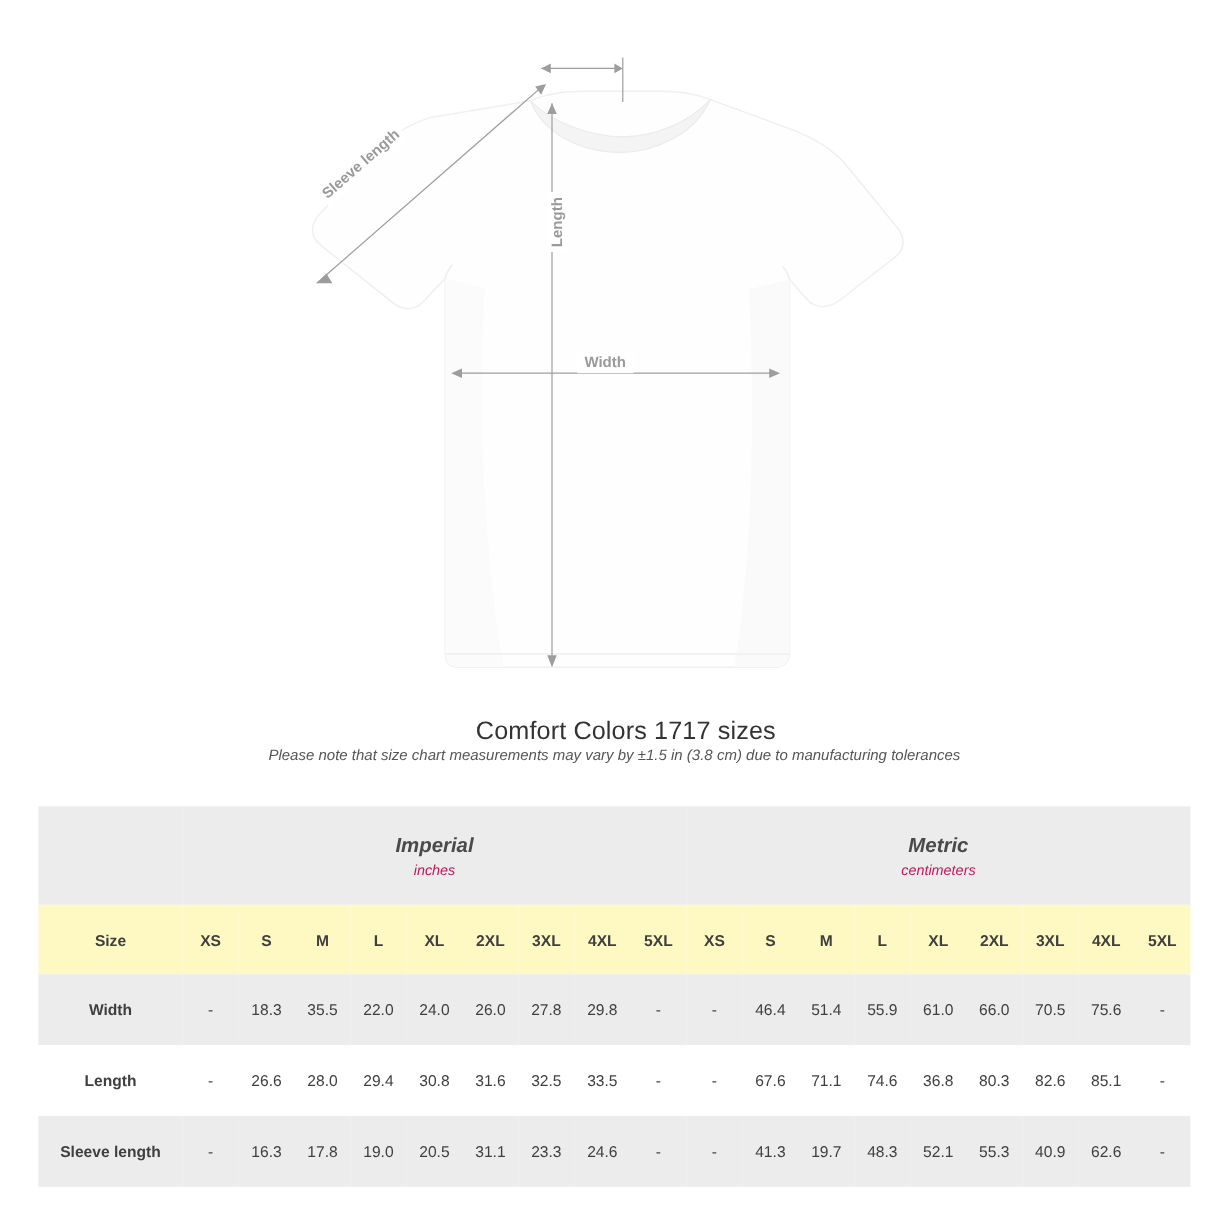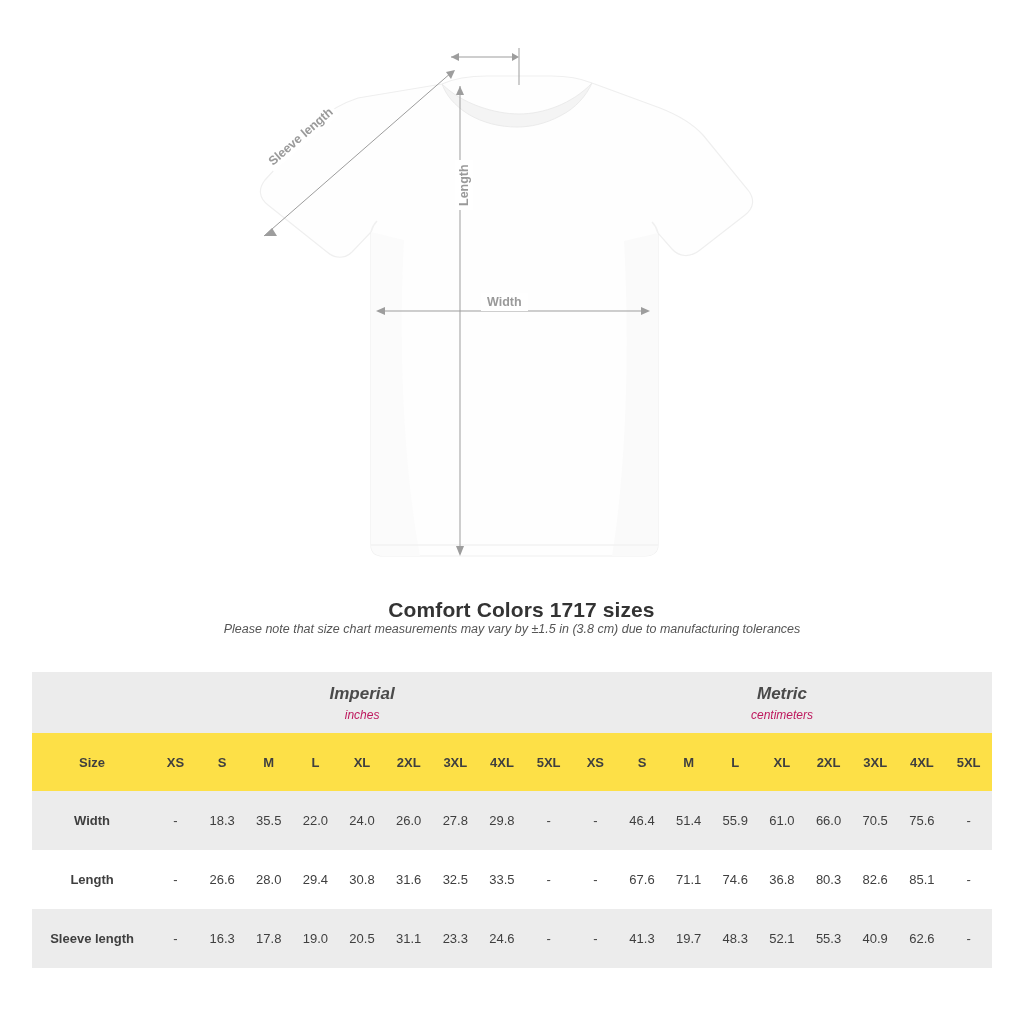--- a/index.html
+++ b/index.html
@@ -23,21 +23,21 @@
   
   .title-block {
     position: absolute;
     top: 598px;
     left: 0;
     width: 1024px;
     text-align: center;
   }
   .chart-title {
     font-size: 21px;
-    font-weight: bold;
+    font-weight: normal;
     color: #333333;
     letter-spacing: 0.1px;
     margin: 0;
     padding-left: 19px;
   }
   .chart-note {
     font-size: 12.5px;
     font-style: italic;
     color: #555555;
   }
@@ -55,21 +55,21 @@
     table-layout: fixed;
   }
   table.size-table td, table.size-table th {
     border: none;
     text-align: center;
     font-size: 13px;
     color: #3f3f3f;
   }
   
   .unit-row td {
-    height: 61px;
+    height: 82px;
     background: #ececec;
     vertical-align: middle;
   }
   .unit-name {
     font-size: 17px;
     font-style: italic;
     font-weight: bold;
     color: #4a4a4a;
     display: block;
     line-height: 1.25;
@@ -77,21 +77,21 @@
   .unit-sub {
     font-size: 12px;
     font-style: italic;
     color: #be185d;
     display: block;
     margin-top: 3px;
   }
   
   .size-row td {
     height: 58px;
-    background: #fde047;
+    background: #fef9c3;
     font-weight: bold;
     font-size: 13px;
     color: #3a3a3a;
     vertical-align: middle;
   }
   .size-row td.label-cell { font-size: 13px; }
   
   .data-row td {
     height: 59px;
     vertical-align: middle;

